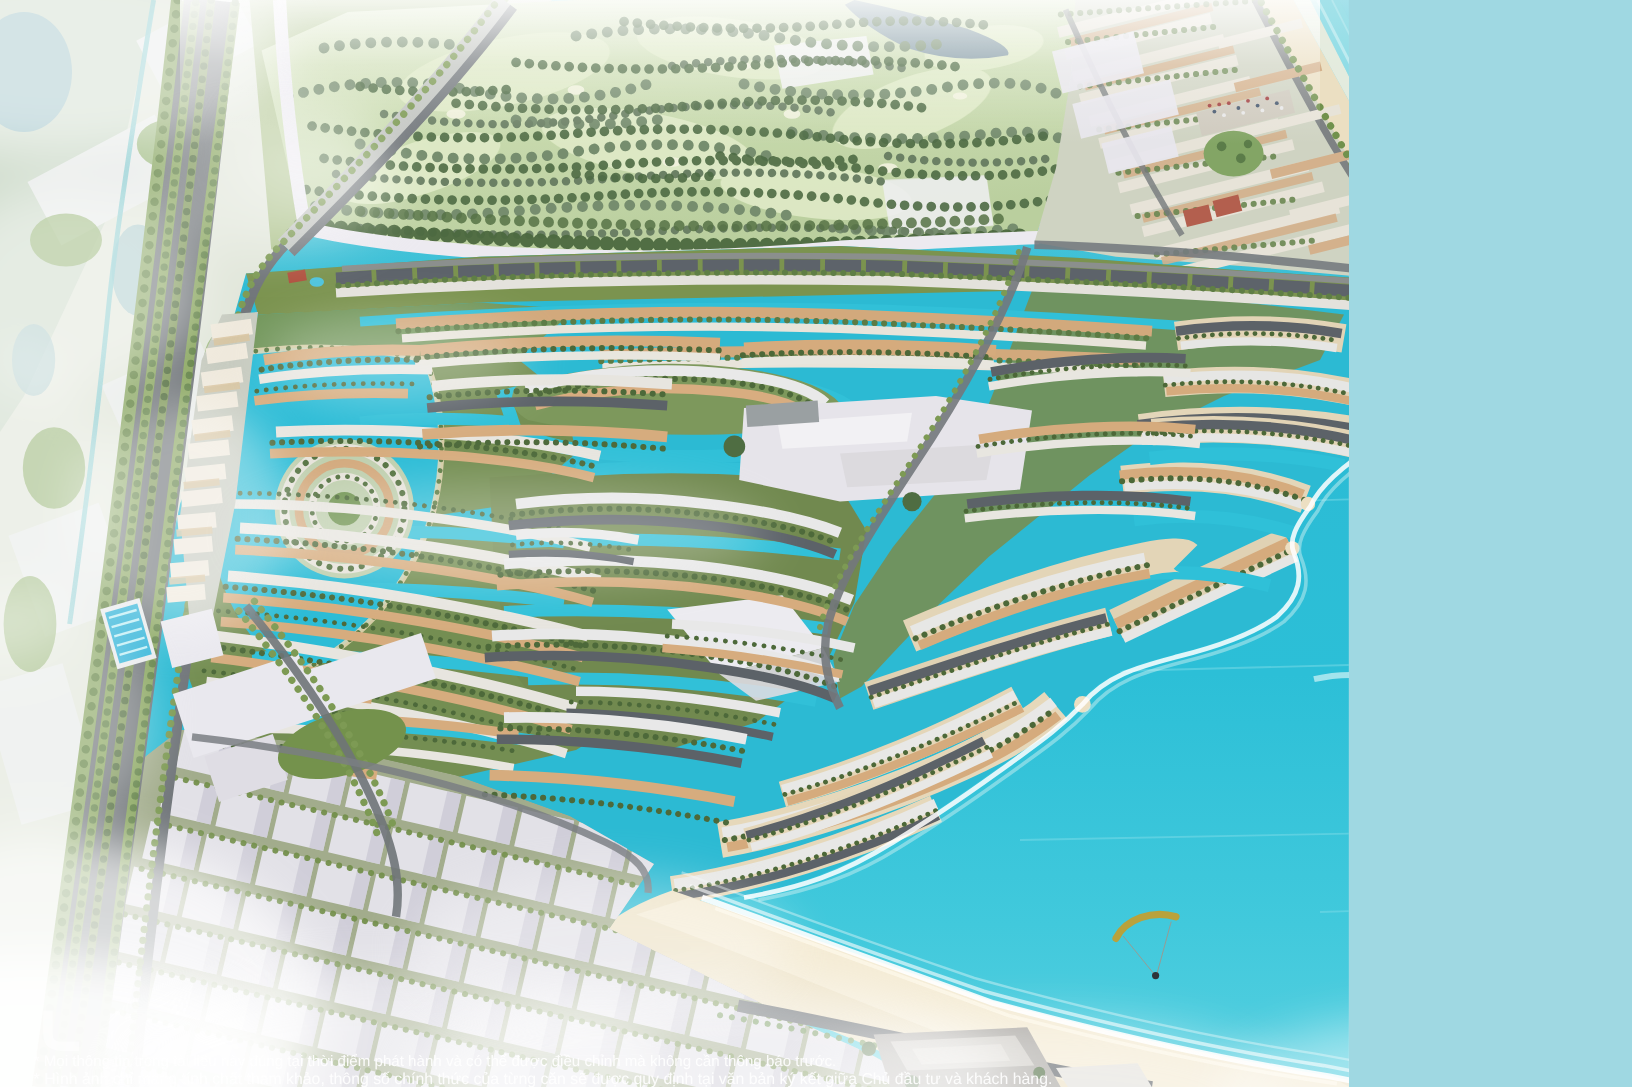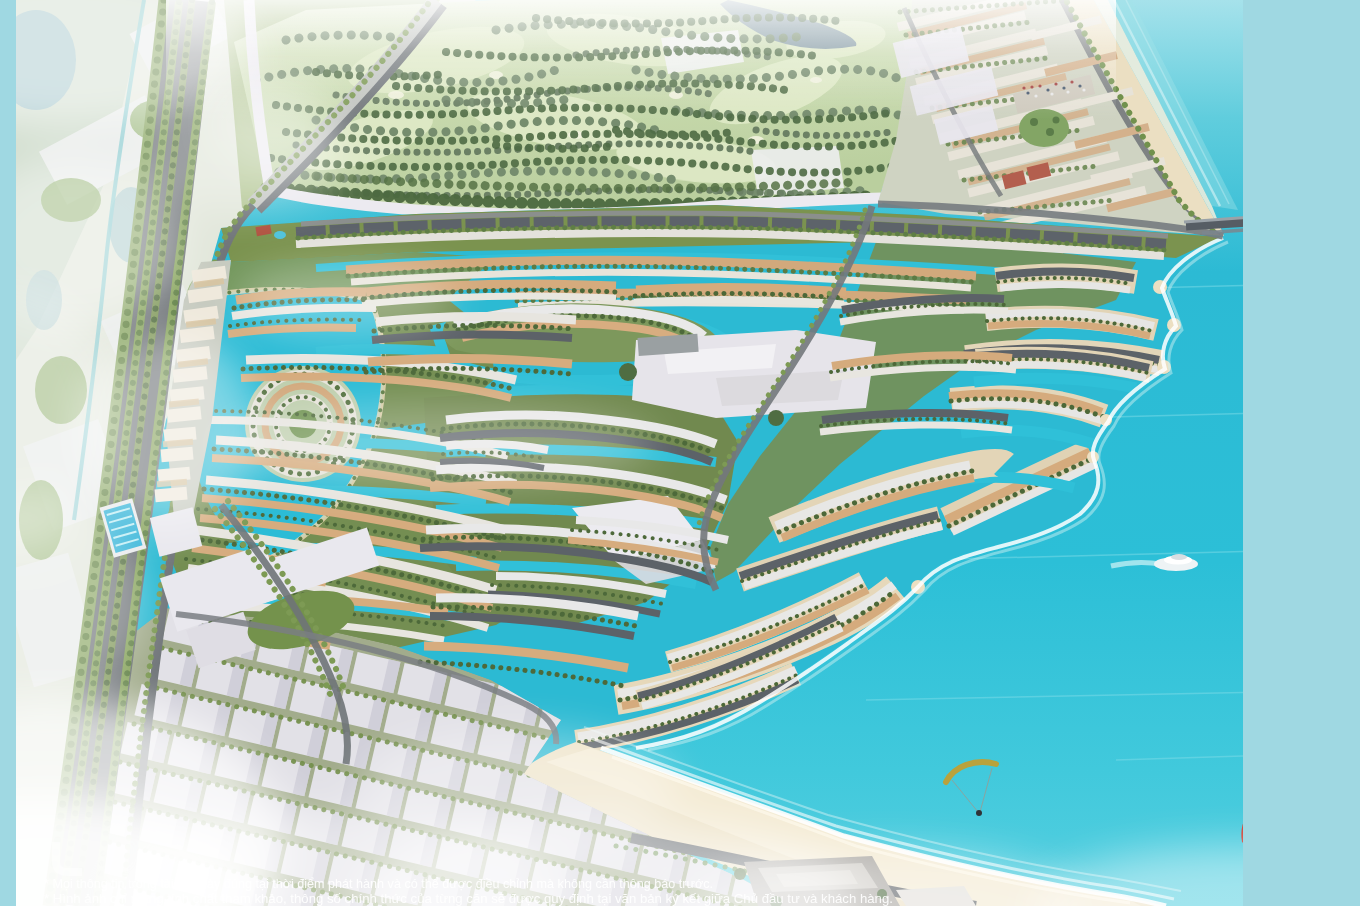--- a/index.html
+++ b/index.html
@@ -1,16 +1,16 @@
 <!DOCTYPE html>
 <html><head>
 <meta charset="utf-8">
 <style>
 html,body{margin:0;padding:0;background:#9fd8e2;}
-#scene{position:relative;width:1227px;height:906px;overflow:hidden;font-family:"Liberation Sans",sans-serif;padding-left:16px;}
+#scene{position:relative;width:1124px;height:906px;overflow:hidden;font-family:"Liberation Sans",sans-serif;}
 </style>
 </head>
 <body>
 <div id="scene">
 <svg width="1360" height="906" viewBox="0 0 1360 906" xmlns="http://www.w3.org/2000/svg">
 <defs>
 <linearGradient id="seaG" x1="0" y1="0" x2="0" y2="1">
  <stop offset="0" stop-color="#a6e2eb"></stop>
  <stop offset="0.13" stop-color="#60cddd"></stop>
  <stop offset="0.3" stop-color="#2cbad4"></stop>

